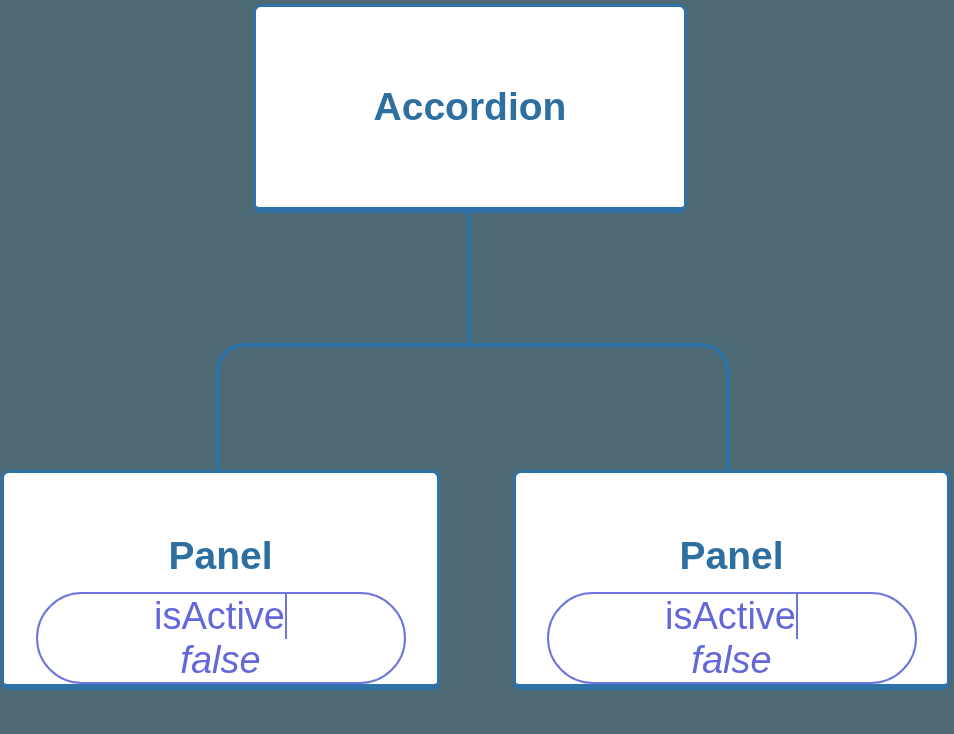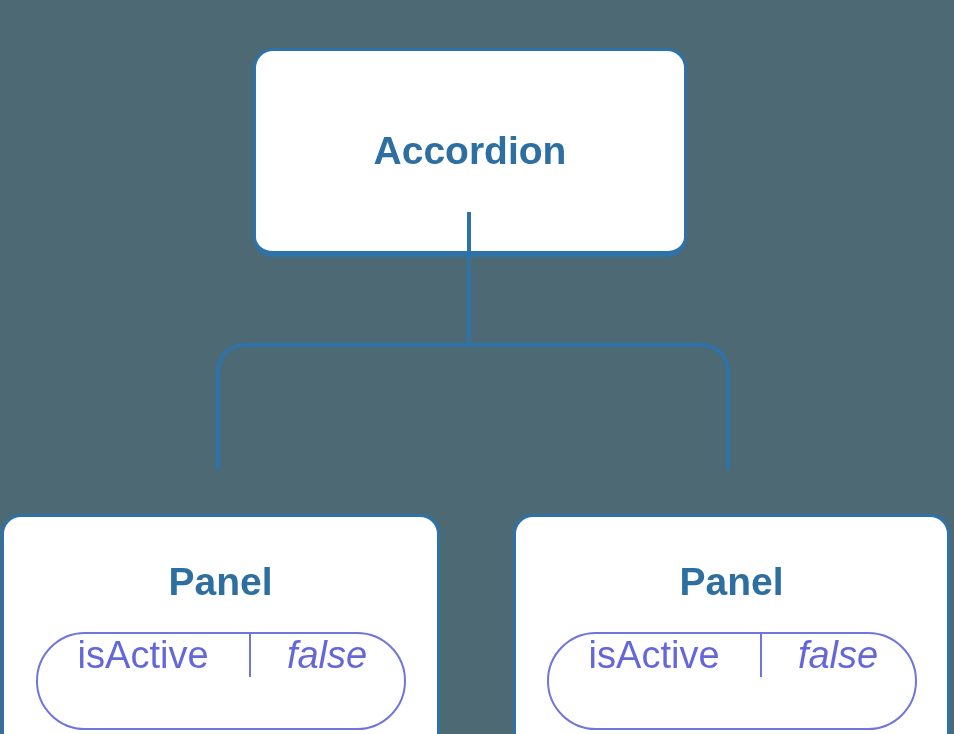--- a/index.html
+++ b/index.html
@@ -16,23 +16,22 @@
     width:954px;height:734px;
     background:var(--background);
     overflow:hidden;
     font-family:"Liberation Sans",sans-serif;
   }
   .card{
     position:absolute;
     background:var(--card-bg);
     border:3px solid var(--line);
     border-bottom-width:6px;
-    border-radius:20px;
+    border-radius:8px;
     box-sizing:border-box;
-    margin-top:44px;
   }
   .root-card{
     left:253px;top:4px;width:434px;height:209px;
     display:flex;align-items:center;justify-content:center;
   }
   .card-title{
     font-size:39px;
     line-height:46px;
     font-weight:600;
     color:var(--title-text);
@@ -46,36 +45,37 @@
     position:absolute;
     left:216px;top:343px;width:514px;height:127px;
     box-sizing:border-box;
     border-top:4px solid var(--line);
     border-left:4px solid var(--line);
     border-right:4px solid var(--line);
     border-bottom:none;
     border-radius:28px 28px 0 0;
   }
   .panel-card{
-    top:470px;height:261px;
+    top:470px;height:220px;
     display:flex;flex-direction:column;align-items:center;
-    padding-top:42px;
-    gap:27px;
+    padding-top:60px;
+    gap:13px;
   }
   .panel-left{left:1px;width:439px;}
   .panel-right{left:513px;width:437px;}
   .prop-pill{
     display:flex;
     width:370px;height:98px;
     box-sizing:border-box;
     border:2px solid var(--prop-border);
     border-radius:60px;
     background:var(--card-bg);
-    align-items:flex-start;
+    align-items:center;
     overflow:hidden;
+    flex-direction:column;
   }
   .prop-cell{
     display:flex;align-items:center;justify-content:center;
     font-size:38px;
     color:var(--prop-text);
     white-space:nowrap;
   }
   .prop-name{flex:58 0 0;border-right:2px solid var(--prop-border);}
   .prop-value{flex:42 0 0;font-style:italic;}
 </style>

